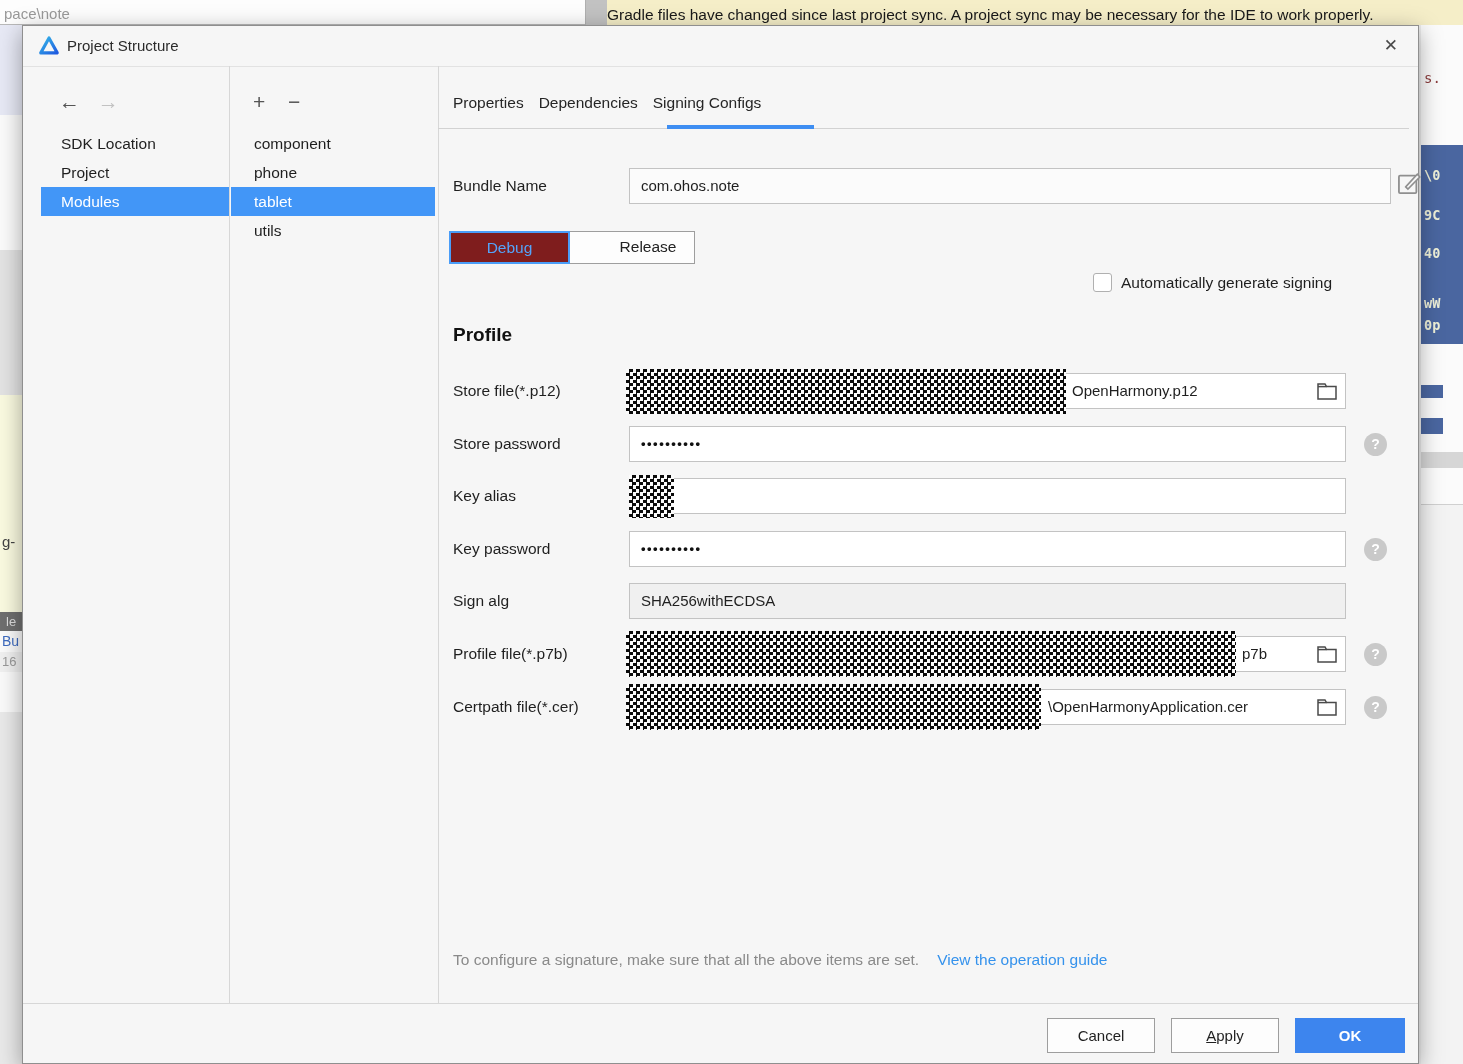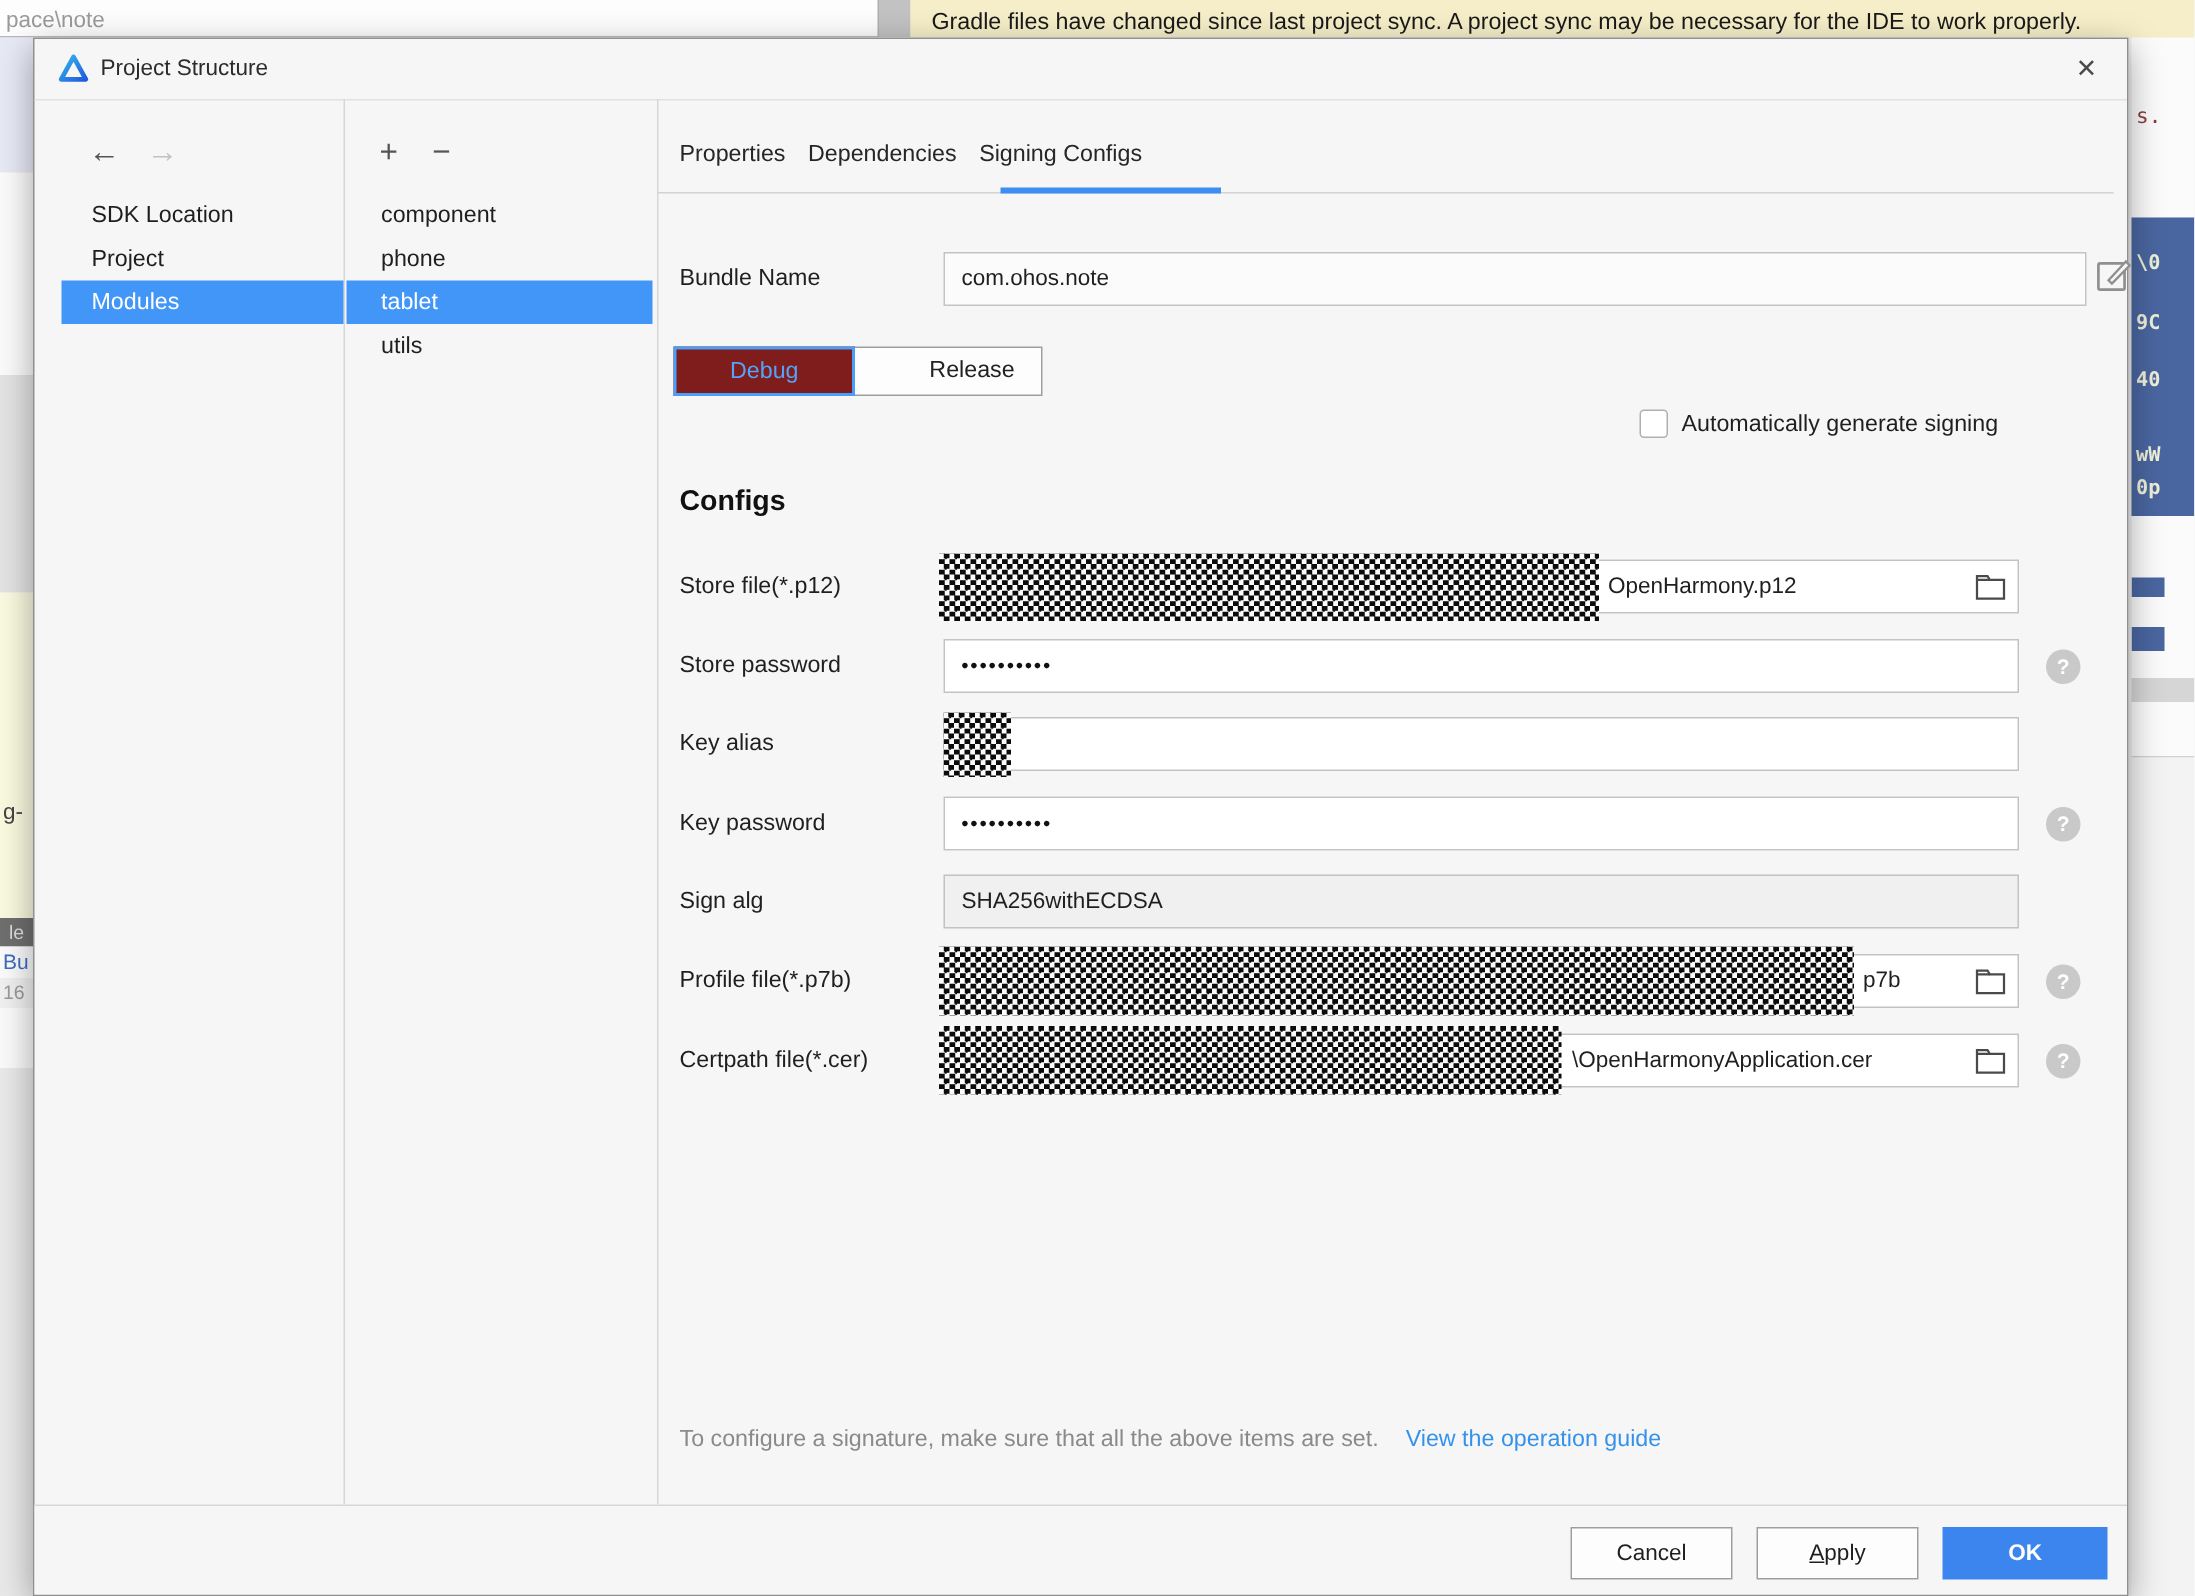--- a/index.html
+++ b/index.html
@@ -5,21 +5,21 @@
   html,body{margin:0;padding:0;}
   body{font-family:"Liberation Sans","DejaVu Sans",sans-serif;}
   .screen{position:relative;width:1463px;height:1064px;background:#ececec;overflow:hidden;}
 
   
   .bg-pathfield{position:absolute;left:0;top:0;width:586px;height:25px;background:#fdfdfd;
     border-bottom:1px solid #b9b9b9;border-right:1px solid #b0b0b0;box-sizing:border-box;
     color:#9a9a9a;font-size:15px;line-height:27px;padding-left:4px;overflow:hidden;}
   .bg-graybit{position:absolute;left:586px;top:0;width:21px;height:25px;background:#c2c2c2;}
   .bg-notify{position:absolute;left:607px;top:0;width:856px;height:25px;background:#f5eec8;
-    color:#191919;font-size:15.5px;font-weight:500;line-height:29px;padding-left:14px;
+    color:#191919;font-size:15.5px;font-weight:500;line-height:29px;padding-left:0;
     overflow:hidden;white-space:nowrap;box-sizing:border-box;}
   .lstrip{position:absolute;left:0;width:22px;overflow:hidden;}
   .rstrip{position:absolute;left:1421px;width:42px;overflow:hidden;}
   .mono{font-family:"DejaVu Sans Mono",monospace;}
 
   
   .dialog{position:absolute;left:22px;top:25px;width:1397px;height:1039px;background:#f6f6f6;
     border:1px solid #8f8f8f;box-sizing:border-box;box-shadow:0 6px 22px rgba(0,0,0,.35);}
   .titlebar{position:absolute;left:0;top:0;right:0;height:40px;border-bottom:1px solid #e2e2e2;}
   .title-text{position:absolute;left:44px;top:0;line-height:40px;font-size:15px;color:#2b2b2b;}
@@ -183,21 +183,21 @@
     </span>
 
     <div class="seg debug">Debug</div>
     <div class="seg release">Release</div>
 
     <div class="autosign">
       <span class="checkbox"></span>
       <span class="autosign-label">Automatically generate signing</span>
     </div>
 
-    <div class="signing-h">Configs</div>
+    <div class="signing-h">Profile</div>
 
     <div class="frm-label" style="top:347px;">Store file(*.p12)</div>
     <div class="field" style="left:606px;top:347px;width:717px;">
       <span class="val" style="left:442px;">OpenHarmony.p12</span>
       <span class="folder-btn">
         <svg viewBox="0 0 24 22" width="24" height="22">
           <path d="M3 4 h7 l1.5 2.6 h9.5 v12.4 h-18 z" fill="none" stroke="#4a4a4a" stroke-width="1.5"></path>
           <path d="M3 6.6 h8.5" fill="none" stroke="#4a4a4a" stroke-width="1.5"></path>
         </svg>
       </span>

